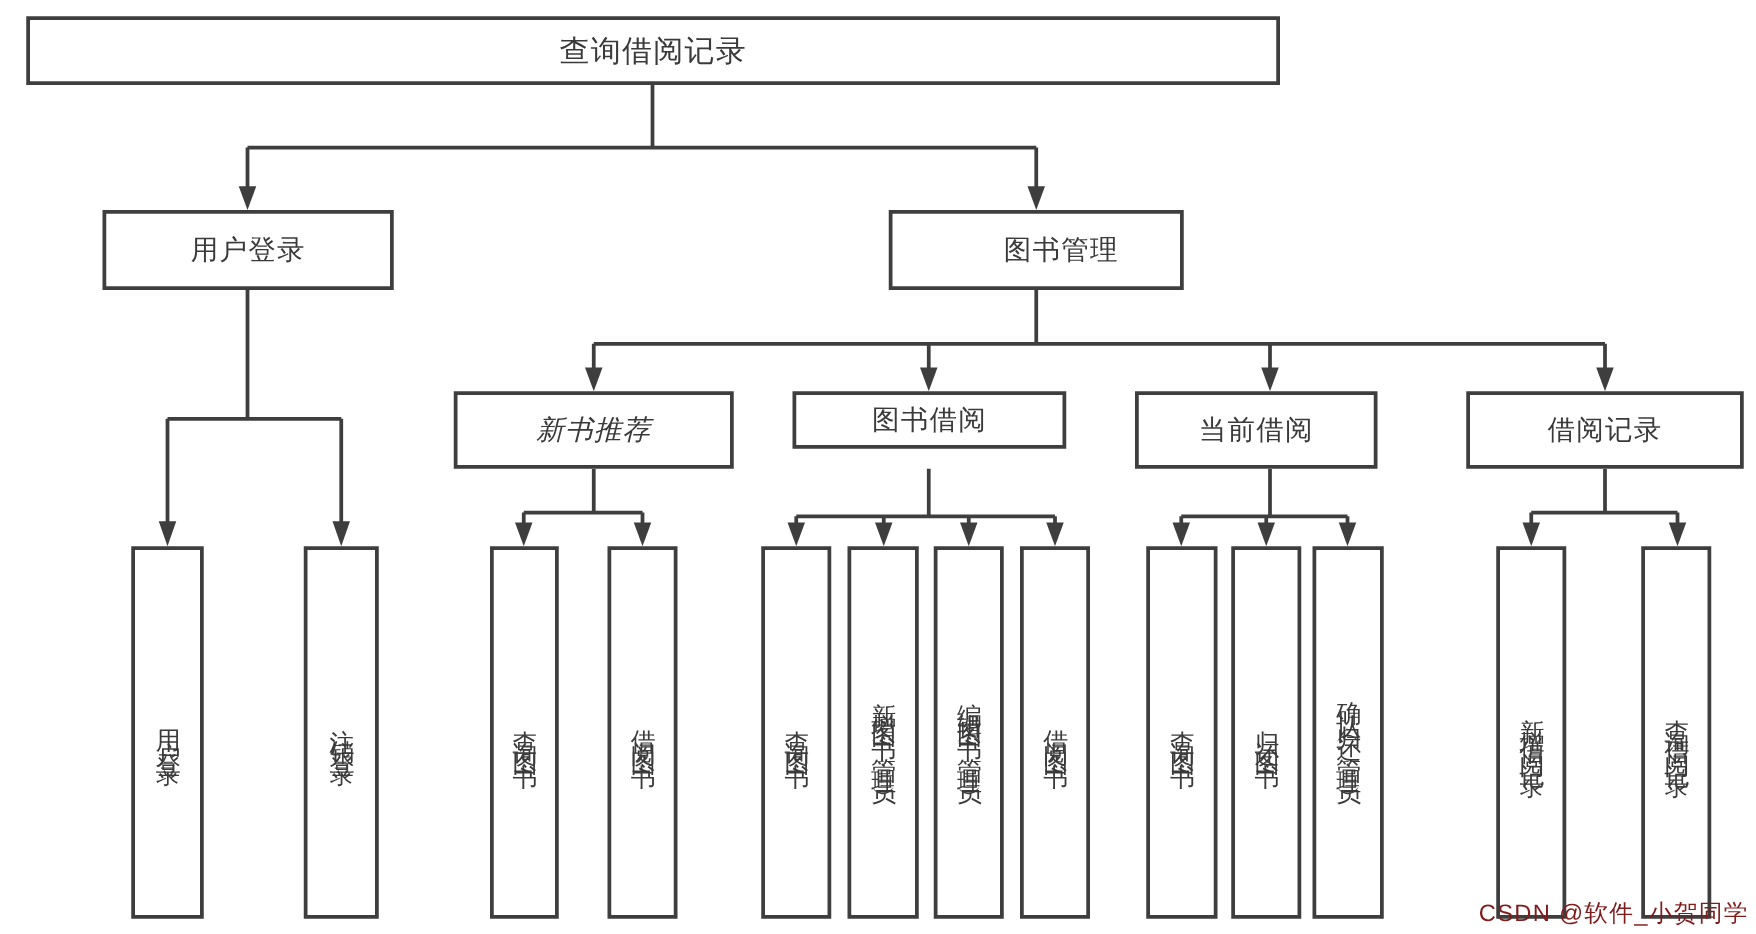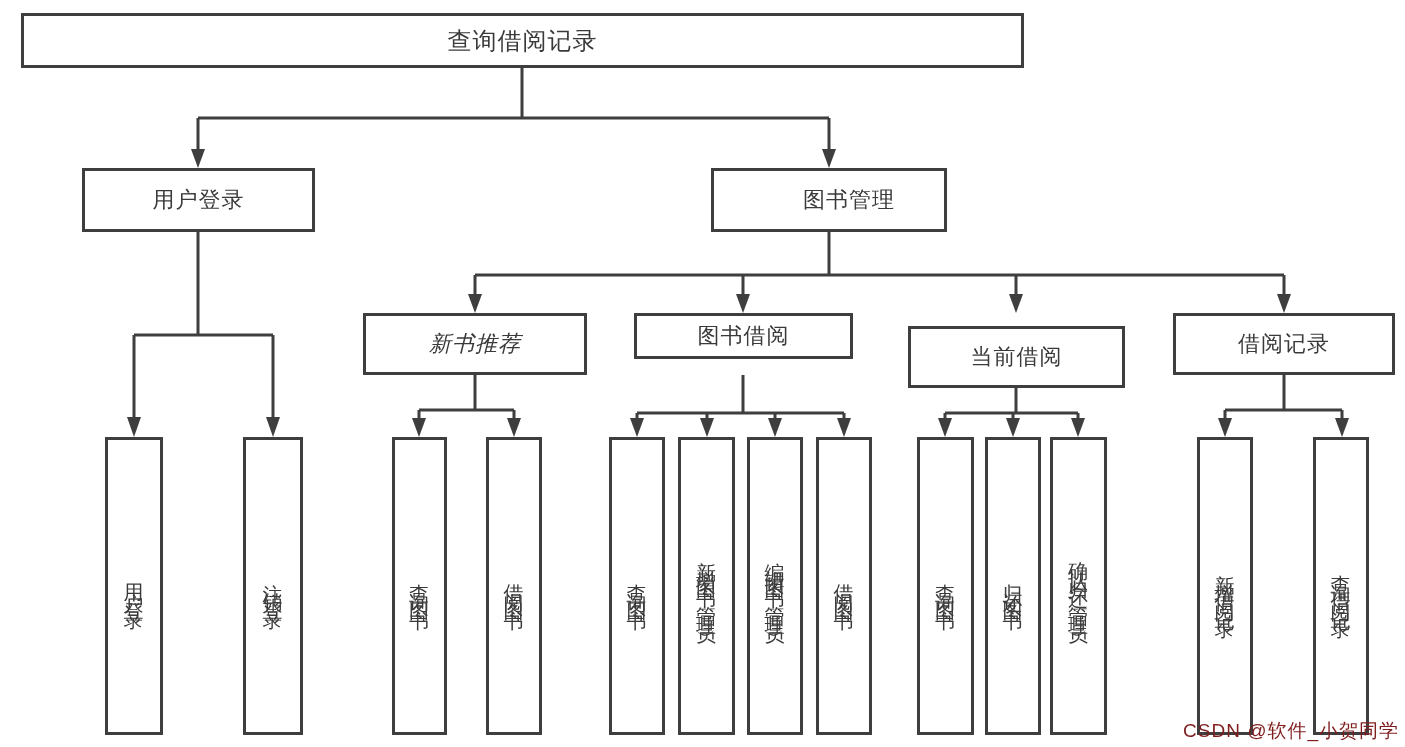--- a/index.html
+++ b/index.html
@@ -113,21 +113,21 @@
     </g>
   </svg>
 
   <div class="box box-root" style="left:21px; top:13px; width:1003px; height:55px;">查询借阅记录</div>
 
   <div class="box box-branch" style="left:82px; top:168px; width:233px; height:64px;">用户登录</div>
   <div class="box box-branch" style="left:711px; top:168px; width:236px; height:64px;padding-left:40px;">图书管理</div>
 
   <div class="box box-branch" style="left:363px; top:313px; width:224px; height:62px;font-style:italic;">新书推荐</div>
   <div class="box box-branch" style="left:634px; top:313px; width:219px; height:46px;">图书借阅</div>
-  <div class="box box-branch" style="left:908px; top:326px; width:217px; height:62px;">当前借阅</div>
+  <div class="box box-branch" style="left:908px; top:313px; width:194px; height:62px;">当前借阅</div>
   <div class="box box-branch" style="left:1173px; top:313px; width:222px; height:62px;">借阅记录</div>
 
   <div class="box box-leaf" style="left:105px; top:437px; width:58px; height:298px;">用户登录</div>
   <div class="box box-leaf" style="left:243px; top:437px; width:60px; height:298px;">注销登录</div>
 
   <div class="box box-leaf" style="left:392px; top:437px; width:55px; height:298px;">查询图书</div>
   <div class="box box-leaf" style="left:486px; top:437px; width:56px; height:298px;">借阅图书</div>
 
   <div class="box box-leaf" style="left:609px; top:437px; width:56px; height:298px;">查询图书</div>
   <div class="box box-leaf" style="left:678px; top:437px; width:57px; height:298px;">新增图书（管理员）</div>

